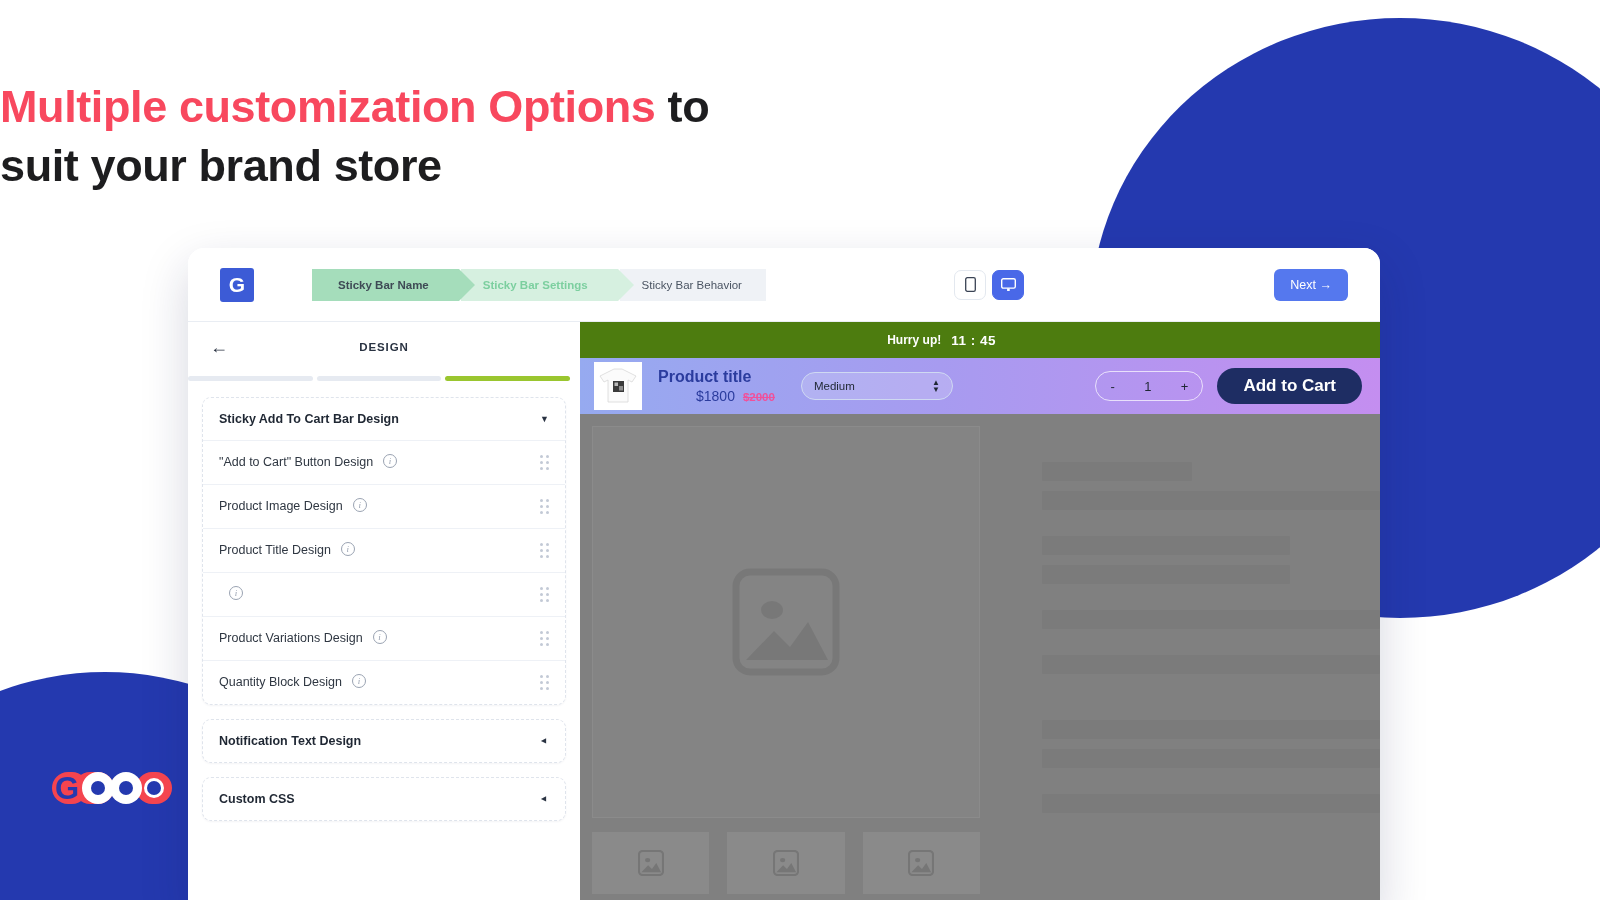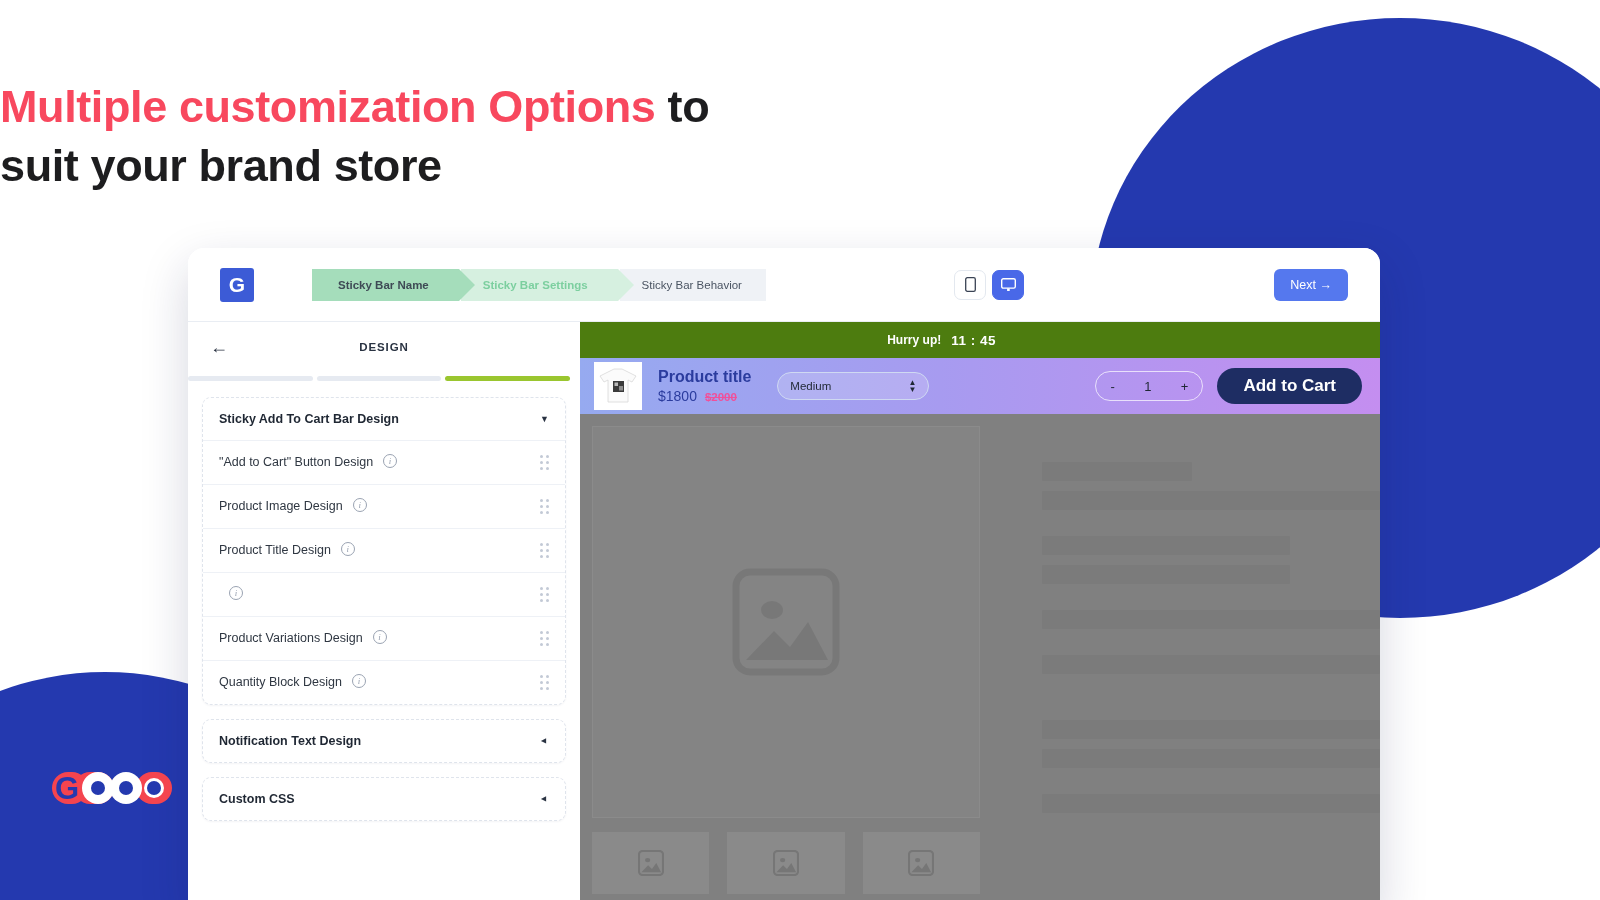--- a/index.html
+++ b/index.html
@@ -294,21 +294,21 @@
     display: flex; align-items: center; justify-content: center;
     flex: 0 0 48px;
   }
   .prod-meta { margin-left: 16px; }
   .prod-title {
     font-size: 16px; font-weight: 700;
     color: #2b3c9e;
     line-height: 1.15;
   }
   .prod-prices { display: flex; align-items: baseline; gap: 8px; margin-top: 2px; }
-  .price-now { font-size: 14px; color: #2b3c9e; font-weight: 500; }
+  .price-now { font-size: 14px; color: #2b3c9e; font-weight: 500; margin-left: 38px; }
   .price-was { font-size: 11.5px; color: #f0509a; text-decoration: line-through; font-weight: 700; }
 
   .variant-select {
     margin-left: 26px;
     width: 152px; height: 28px;
     border: 1px solid #cfd9f2;
     border-radius: 15px;
     background: rgba(255,255,255,.18);
     display: flex; align-items: center;
     padding: 0 12px;

